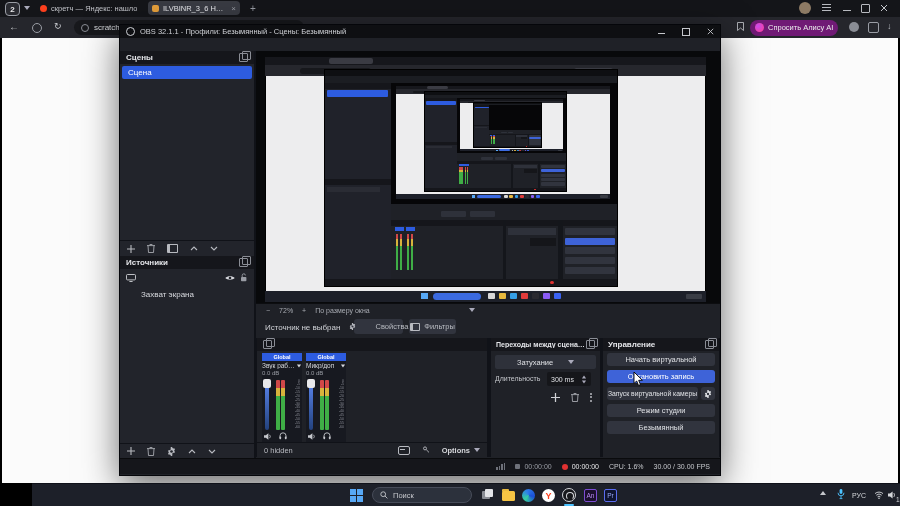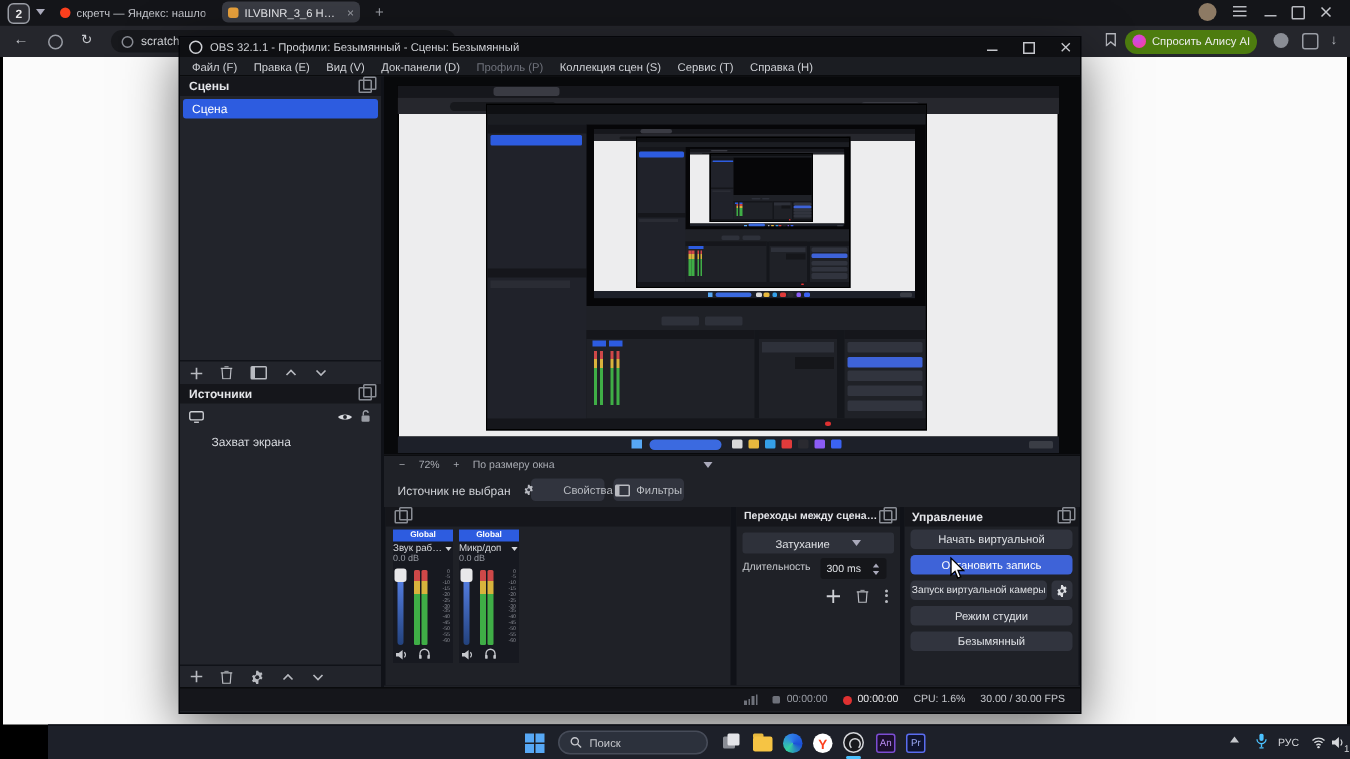--- a/index.html
+++ b/index.html
@@ -55,21 +55,21 @@
     <div class="a" style="left:54px;top:4px;font-size:9px;color:#c5c7cc;">↻</div>
     <div class="a f" style="left:74px;top:3px;width:230px;height:15px;background:#17181c;border-radius:8px;padding:0 7px;box-sizing:border-box;gap:5px;">
       <span style="width:6px;height:6px;border:1px solid #8a8d95;border-radius:50%;flex:none;"></span>
       <span style="font-size:8px;color:#d5d7db;">scratch.mit.edu</span>
     </div>
     <div class="a" style="left:737px;top:5px;">
         <svg width="7" height="9" viewBox="0 0 7 9">
           <path d="M.5.5h6v8L3.5 6 .5 8.5Z" fill="none" stroke="#b8bac0" stroke-width=".9"></path>
         </svg>
       </div>
-    <div class="a f" style="left:750px;top:2.5px;width:88px;height:16px;background:#4d7c0f;border-radius:8px;padding:0 5px;box-sizing:border-box;gap:4px;">
+    <div class="a f" style="left:750px;top:2.5px;width:88px;height:16px;background:#701a75;border-radius:8px;padding:0 5px;box-sizing:border-box;gap:4px;">
       <span style="width:9px;height:9px;border-radius:50%;background:radial-gradient(circle at 35% 35%,#c84df0,#ff3d8f);flex:none;"></span>
       <span style="font-size:7.5px;color:#eceded;white-space:nowrap;">Спросить Алису AI</span>
     </div>
     <div class="a" style="left:849px;top:5px;width:10px;height:10px;border-radius:50%;background:#8a8d95;"></div>
     <div class="a" style="left:868px;top:5px;width:9px;height:9px;border:1px solid #9a9da5;border-radius:2px;"></div>
     <div class="a" style="left:887px;top:4px;font-size:9px;color:#b8bac0;">↓</div>
   </div>
 
   <div class="a" style="left:2px;top:38px;width:896px;height:445px;background:#fbfbfb;"></div>
 
@@ -80,30 +80,20 @@
       <span class="ell" style="font-size:7.5px;color:#cfd1d6;flex:1;">OBS 32.1.1 - Профили: Безымянный - Сцены: Безымянный</span>
       <span style="width:7px;height:1.3px;background:#c5c7cc;margin:0 12px 0 0;margin-top:4px;"></span>
       <span style="width:6px;height:6px;border:1px solid #c5c7cc;margin-right:12px;"></span>
       <span>
           <svg width="7" height="7" viewBox="0 0 7 7">
             <path d="M.8.8l5.4 5.4M6.2.8L.8 6.2" stroke="#c5c7cc" stroke-width=".9"></path>
           </svg>
         </span>
     </div>
 
-    <div class="a f" style="left:0;top:13px;width:600px;height:13px;background:#1b1d22;border-bottom:1px solid #0a0b0d;box-sizing:border-box;padding-left:8px;gap:11px;font-size:7.5px;color:#cfd1d6;">
-      <span>Файл (F)</span>
-      <span>Правка (E)</span>
-      <span>Вид (V)</span>
-      <span>Док-панели (D)</span>
-      <span style="color:#6e717a;">Профиль (P)</span>
-      <span>Коллекция сцен (S)</span>
-      <span>Сервис (T)</span>
-      <span>Справка (H)</span>
-    </div>
 
     <div class="a" style="left:0;top:26px;width:136px;height:407px;background:#22242b;border-right:2px solid #101218;box-sizing:border-box;">
       <div class="a f" style="left:0;top:0;width:134px;height:13px;background:#15161b;padding:0 6px;box-sizing:border-box;">
         <span class="hdr" style="flex:1;">Сцены</span>
         <span class="dockic"></span>
       </div>
       <div class="a f" style="left:2px;top:15px;width:130px;height:13px;background:#2d5ce0;border-radius:2px;padding:0 6px;box-sizing:border-box;font-size:8px;color:#fff;">Сцена</div>
       <div class="a f" style="left:0;top:189px;width:134px;height:16px;border-top:1px solid #101218;padding:0 7px;box-sizing:border-box;gap:12px;">
         <span>
             <svg width="8" height="8" viewBox="0 0 8 8">
@@ -499,20 +489,36 @@
               <span>
                   <svg width="8" height="8" viewBox="0 0 8 8">
                     <path d="M1 5.4V3.8a3 3 0 0 1 6 0v1.6" fill="none" stroke="#c5c7cc" stroke-width=".9"></path>
                     <rect x=".4" y="4.6" width="1.7" height="2.6" rx=".6" fill="#c5c7cc"></rect>
                     <rect x="5.9" y="4.6" width="1.7" height="2.6" rx=".6" fill="#c5c7cc"></rect>
                   </svg>
                 </span>
             </div>
           </div>
 
+          <div class="a f" style="left:0;top:104px;width:230px;height:15px;border-top:1px solid #101218;box-sizing:border-box;padding:0 7px;">
+            <span style="font-size:7.5px;color:#b8bac0;flex:1;">0 hidden</span>
+            <span style="width:10px;height:7px;border:1px solid #b8bac0;border-radius:2px;position:relative;margin-right:12px;">
+                <i style="position:absolute;left:1.5px;top:2px;width:5px;height:1.2px;background:#b8bac0;"></i>
+              </span>
+            <span style="margin-right:12px;">
+                <svg width="8" height="8" viewBox="0 0 8 8">
+                  <circle cx="3" cy="2.4" r="1.5" fill="none" stroke="#b8bac0" stroke-width=".9"></circle>
+                  <path d="M4.2 3.6L7 6.4" stroke="#b8bac0" stroke-width=".9"></path>
+                </svg>
+              </span>
+            <span class="f" style="gap:4px;">
+                <span style="font-size:7.5px;font-weight:bold;color:#d5d7db;">Options</span>
+                <span class="carD"></span>
+              </span>
+          </div>
         </div>
 
         <div class="a" style="left:235px;top:0;width:109px;height:119px;background:#1f2127;">
           <div class="f" style="height:13px;background:#15161b;padding:0 5px;">
             <span class="hdr ell" style="flex:1;font-size:7px;">Переходы между сценами</span>
             <span class="dockic" style="flex:none;"></span>
           </div>
           <div class="a f" style="left:4px;top:17px;width:101px;height:14px;background:#2e313a;border-radius:2px;padding:0 22px;box-sizing:border-box;">
             <span style="font-size:7.5px;color:#dfe1e5;flex:1;">Затухание</span>
             <span class="carD"></span>

